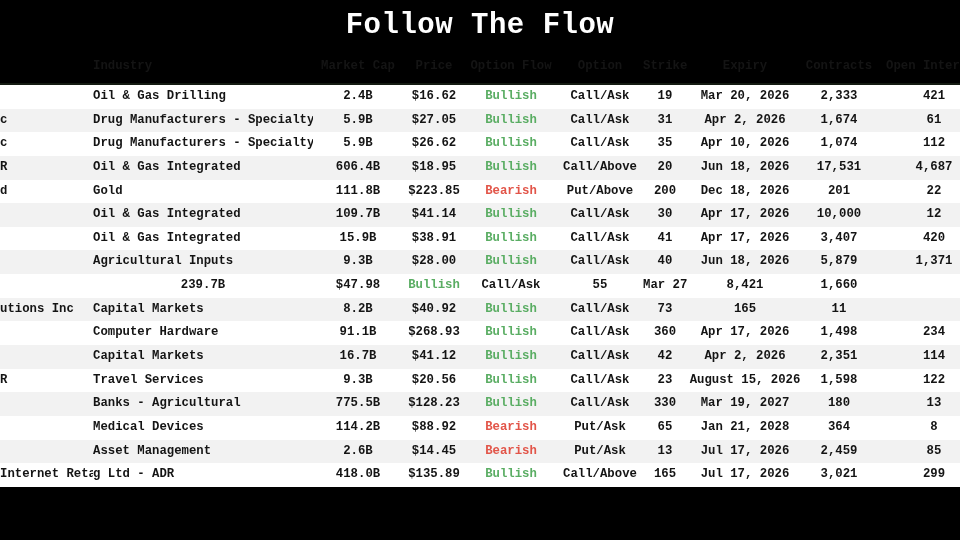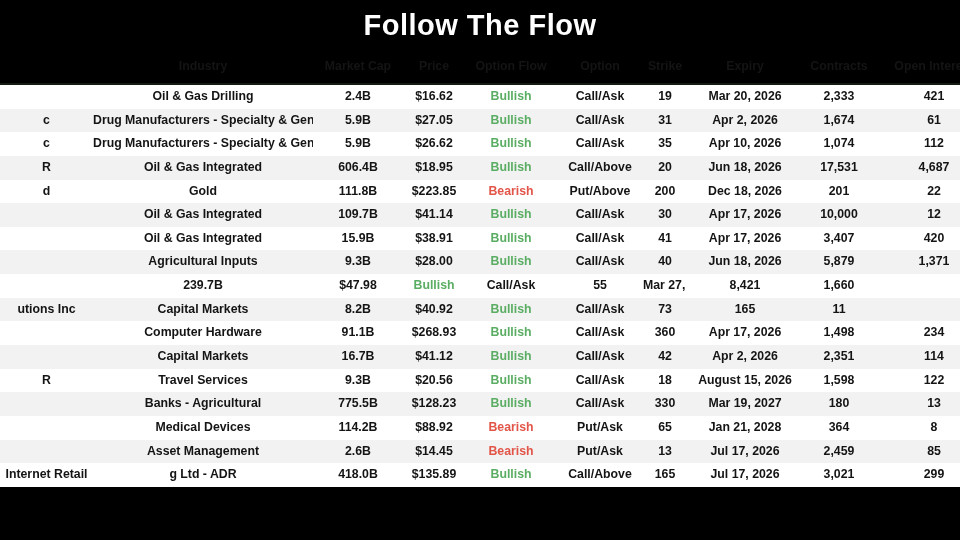--- a/index.html
+++ b/index.html
@@ -1,21 +1,21 @@
 <!DOCTYPE html>
 <html style="--bullish: #5aad63; --bearish: #e25549;"><head>
 <meta charset="utf-8">
 <style>
   html,body{margin:0;padding:0;background:#000;}
   .app{
     position:relative;
     width:960px;height:540px;
     overflow:hidden;
     background:#000;
-    font-family:Liberation Sans, sans-serif;
+    font-family:Liberation Mono, monospace;
     display:flex;flex-direction:column;
   }
   .titlebar{
     height:49px;
     display:flex;align-items:center;justify-content:center;
     background:#000;
   }
   .title{
     color:#fff;font-size:29px;font-weight:bold;letter-spacing:.5px;
     margin:0;padding-top:2px;
@@ -34,21 +34,21 @@
   }
   .thead .cell{white-space:nowrap;}
   .row{height:23.65px;align-items:center;background:#fff;}
   .row:nth-child(even){background:#f2f2f2;}
   .cell{
     font-size:12.3px;font-weight:bold;color:#141414;
     white-space:nowrap;overflow:hidden;
     text-align:center;line-height:23.65px;
   }
   .thead .cell{line-height:34px;}
-  .cell.al{text-align:center;}
+  .cell.al{text-align:left;}
   .cell-name{overflow:hidden;}
   .name-frag{display:inline-block;}
   .flow-bullish{color:var(--bullish,#5aad63);}
   .flow-bearish{color:var(--bearish,#e25549);}
   .footer{flex:1;background:#000;}
 </style>
 </head>
 <body>
 
 <div class="app">
@@ -210,21 +210,21 @@
         <div class="cell">2,351</div>
         <div class="cell">114</div>
       </div>
       <div class="grid row">
         <div class="cell al cell-name"><span class="name-frag">R</span></div>
         <div class="cell al">Travel Services</div>
         <div class="cell">9.3B</div>
         <div class="cell">$20.56</div>
         <div class="cell flow-bullish">Bullish</div>
         <div class="cell">Call/Ask</div>
-        <div class="cell">18</div>
+        <div class="cell">23</div>
         <div class="cell">August 15, 2026</div>
         <div class="cell">1,598</div>
         <div class="cell">122</div>
       </div>
       <div class="grid row">
         <div class="cell al cell-name"><span class="name-frag"></span></div>
         <div class="cell al">Banks - Agricultural</div>
         <div class="cell">775.5B</div>
         <div class="cell">$128.23</div>
         <div class="cell flow-bullish">Bullish</div>

